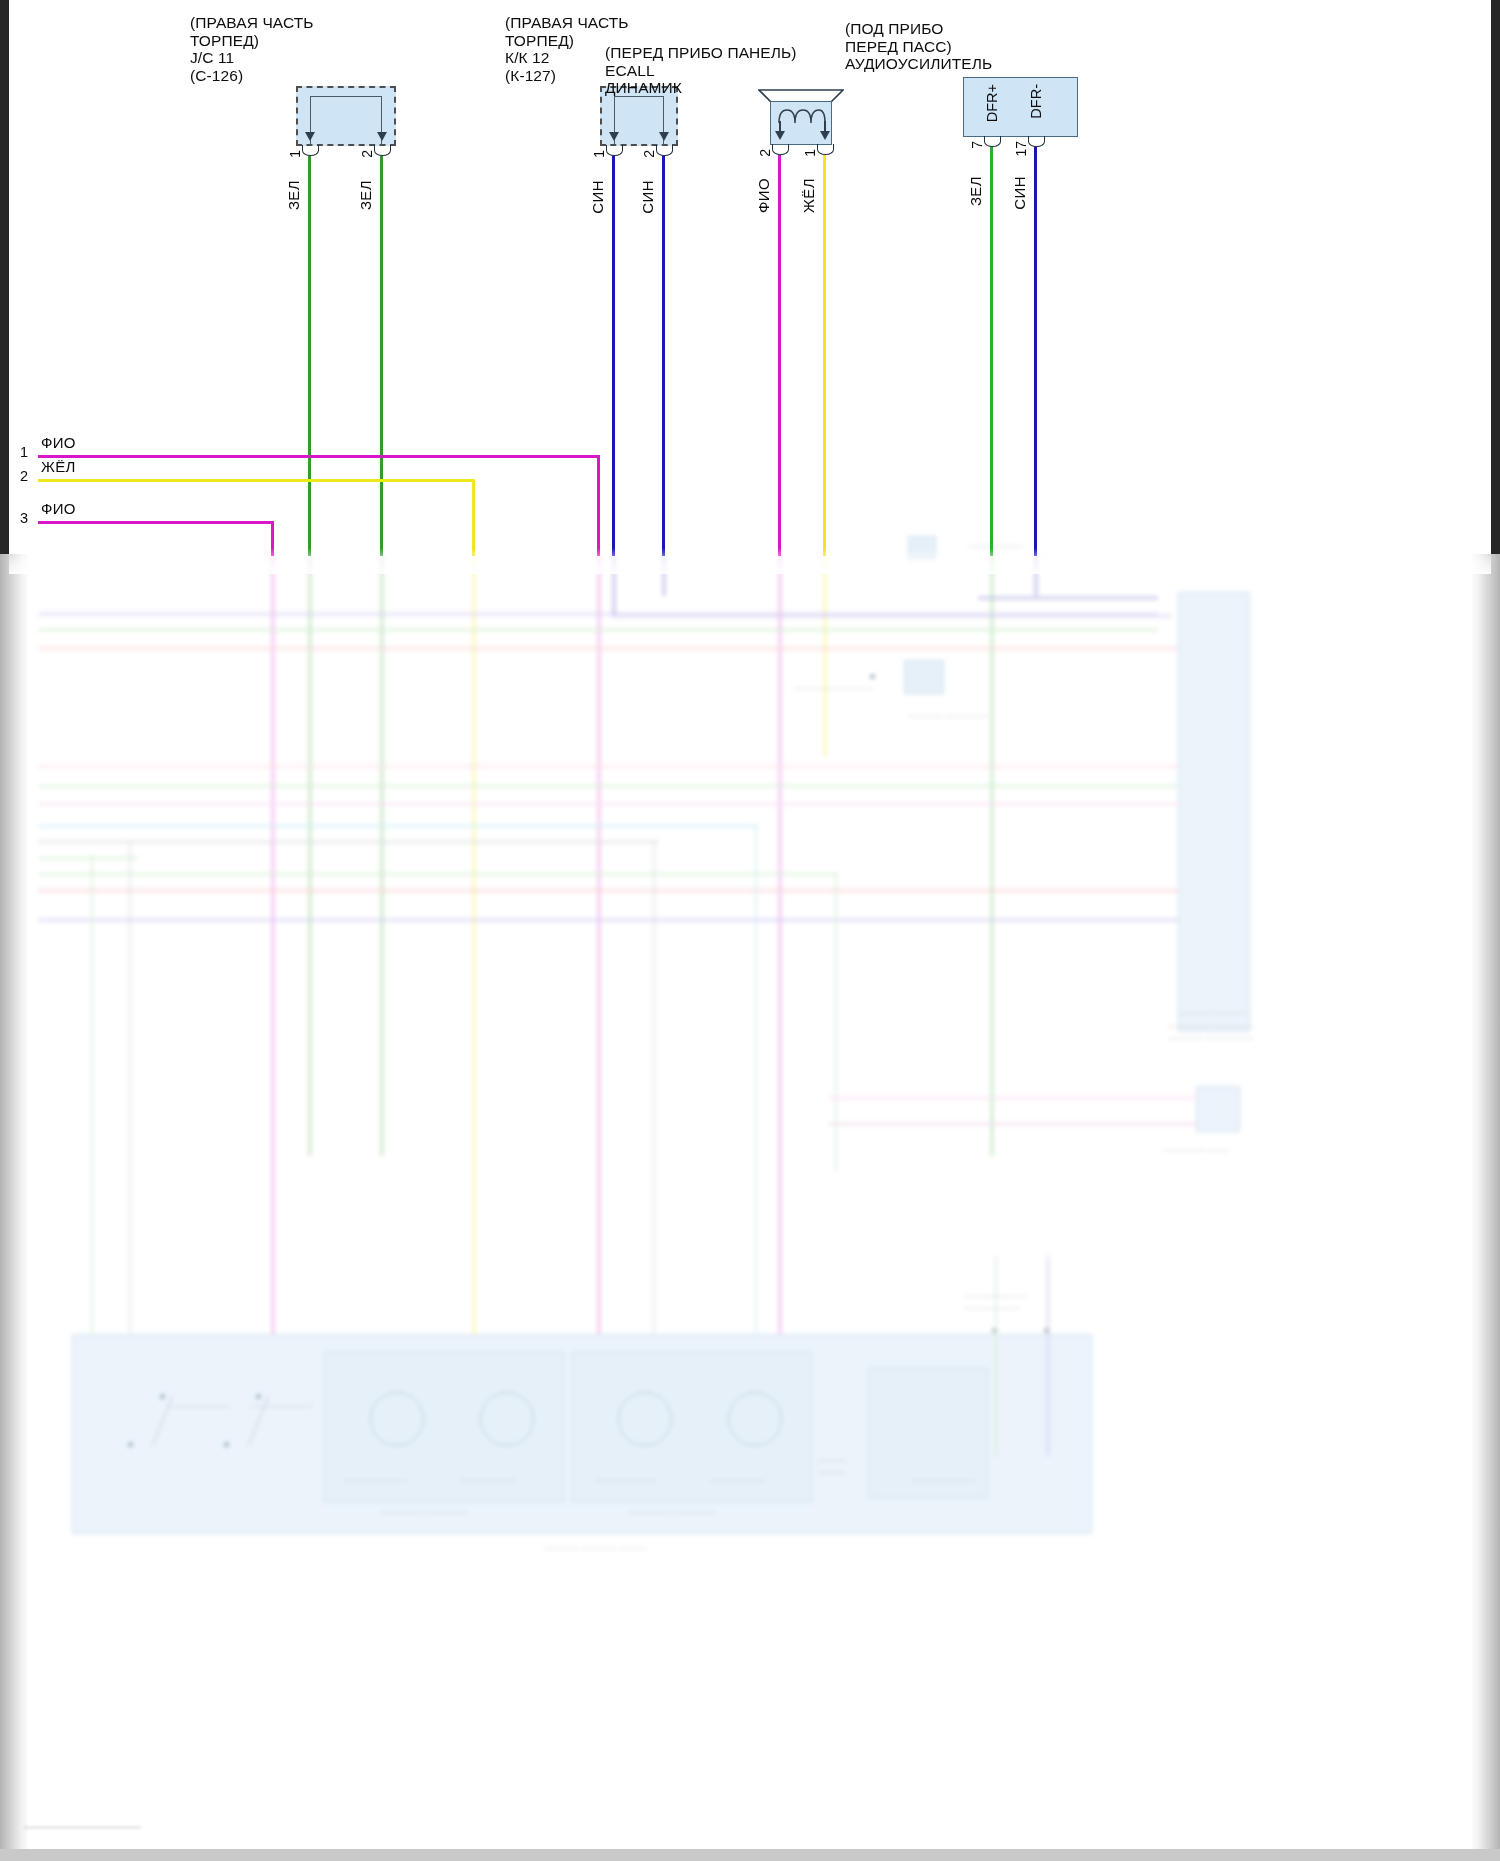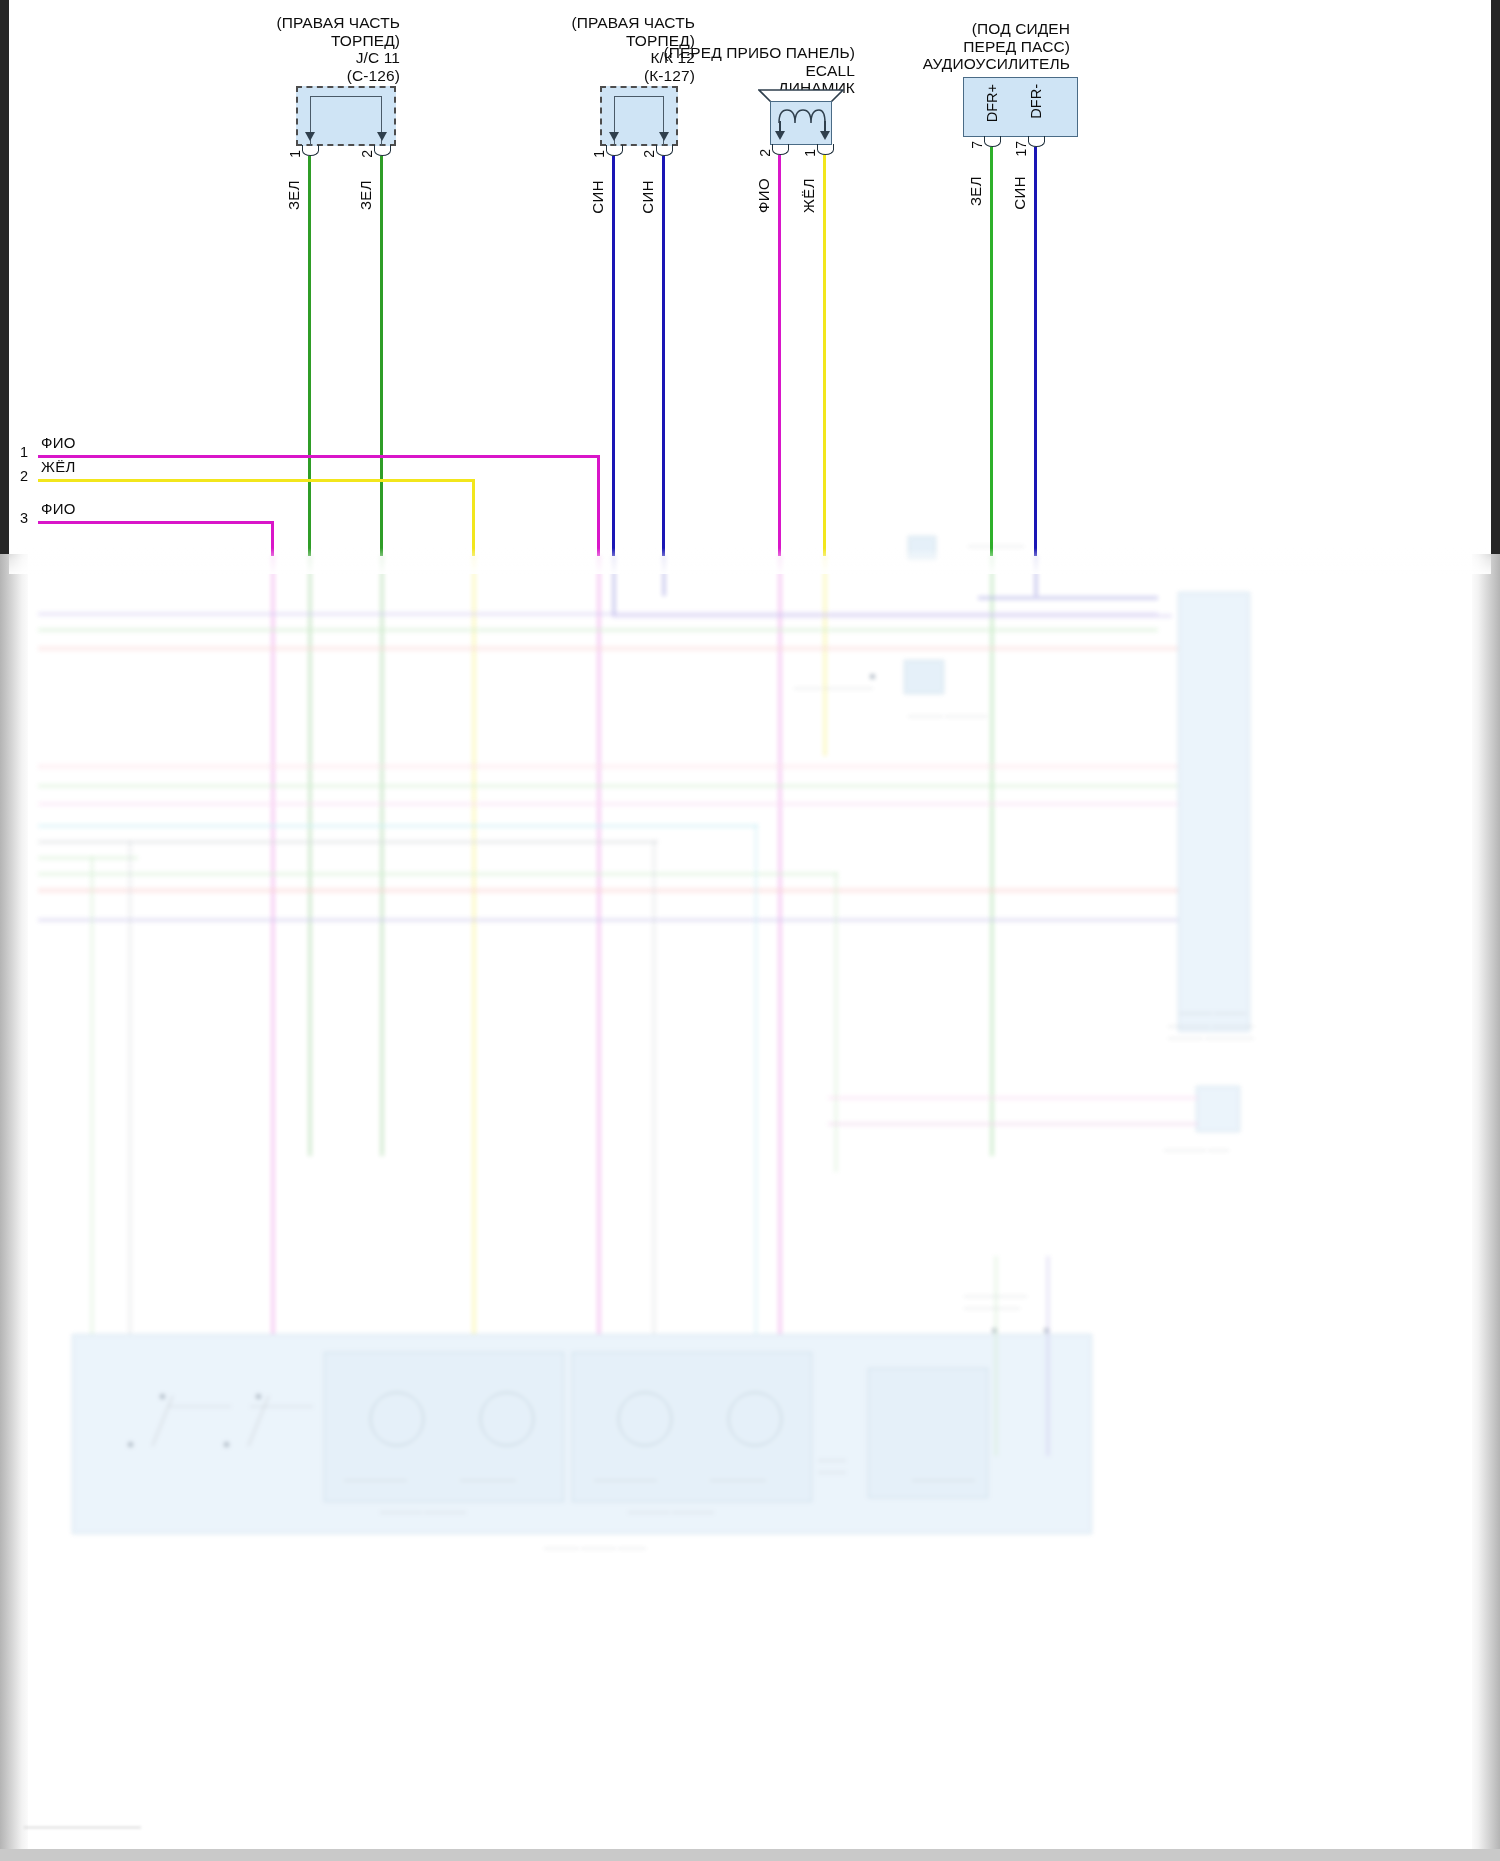--- a/index.html
+++ b/index.html
@@ -11,21 +11,21 @@
   .frame-top-left{position:absolute;left:0;top:0;width:9px;height:557px;background:#262626;}
   .frame-top-right{position:absolute;right:0;top:0;width:9px;height:557px;background:#262626;}
   .frame-bot-left{position:absolute;left:0;top:554px;width:28px;height:1307px;
        background:linear-gradient(to right,#b4b4b4 0%,#d2d2d2 38%,#f2f2f2 78%,#fbfbfb 100%);}
   .frame-bot-right{position:absolute;right:0;top:554px;width:28px;height:1307px;
        background:linear-gradient(to left,#b4b4b4 0%,#d2d2d2 38%,#f2f2f2 78%,#fbfbfb 100%);}
   .frame-bottom{position:absolute;left:0;bottom:0;width:1500px;height:12px;background:#c9c9c9;}
 
   
   .conn{position:absolute;}
-  .conn-title{position:absolute;text-align:right;font-size:15.5px;line-height:17.5px;
+  .conn-title{position:absolute;text-align:left;font-size:15.5px;line-height:17.5px;
        color:#0d0d0d;white-space:pre-line;letter-spacing:.1px;}
   .conn-box{position:absolute;background:#cfe4f5;border:2.5px dashed #4d4d4d;box-sizing:border-box;}
   .conn-box-solid{position:absolute;background:#cfe4f5;border:1.6px solid #4a6b86;box-sizing:border-box;}
   .conn-inner{position:absolute;border:1.5px solid #4a5a68;border-bottom:none;box-sizing:border-box;}
   .spk-horn{position:absolute;}
   .arrow-dn{position:absolute;width:0;height:0;border-left:5px solid transparent;
        border-right:5px solid transparent;border-top:9px solid #2f3f4d;}
   .vline{position:absolute;background:#2f3f4d;width:1.5px;}
   .term-arc{position:absolute;width:17px;height:11px;border:1.6px solid #20303c;
        border-top:none;border-radius:0 0 50% 50%;box-sizing:border-box;}
@@ -128,21 +128,21 @@
     <div class="arrow-dn" style="left:820px;top:131px;"></div>
     <div class="term-arc" style="left:771.5px;top:144px;"></div>
     <div class="term-arc" style="left:816.5px;top:144px;"></div>
     <div class="pinnum" style="left:757px;top:149px;">2</div>
     <div class="pinnum" style="left:802px;top:149px;">1</div>
     <div class="wirelbl" style="left:755px;top:178px;">ФИО</div>
     <div class="wirelbl" style="left:800px;top:178px;">ЖЁЛ</div>
   </div>
 
   <div class="conn">
-    <div class="conn-title" style="left:845px;top:20px;width:225px;">(ПОД СИДЕН
+    <div class="conn-title" style="left:845px;top:20px;width:225px;">(ПОД ПРИБО
 ПЕРЕД ПАСС)
 АУДИОУСИЛИТЕЛЬ</div>
     <div class="conn-box-solid" style="left:963px;top:77px;width:115px;height:60px;"></div>
     <div class="pinlbl" style="left:984px;top:84px;font-size:14.5px;">DFR+</div>
     <div class="pinlbl" style="left:1028px;top:84px;font-size:14.5px;">DFR-</div>
     <div class="term-arc" style="left:983.5px;top:136px;"></div>
     <div class="term-arc" style="left:1027.5px;top:136px;"></div>
     <div class="pinnum" style="left:969px;top:141px;">7</div>
     <div class="pinnum" style="left:1013px;top:141px;">17</div>
     <div class="wirelbl" style="left:967px;top:176px;">ЗЕЛ</div>

